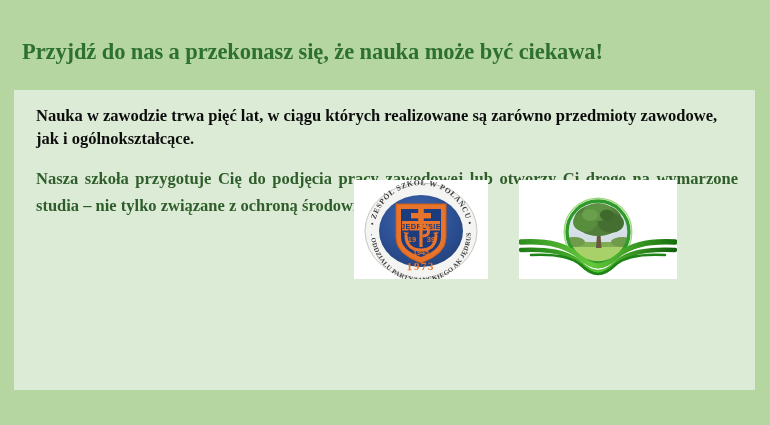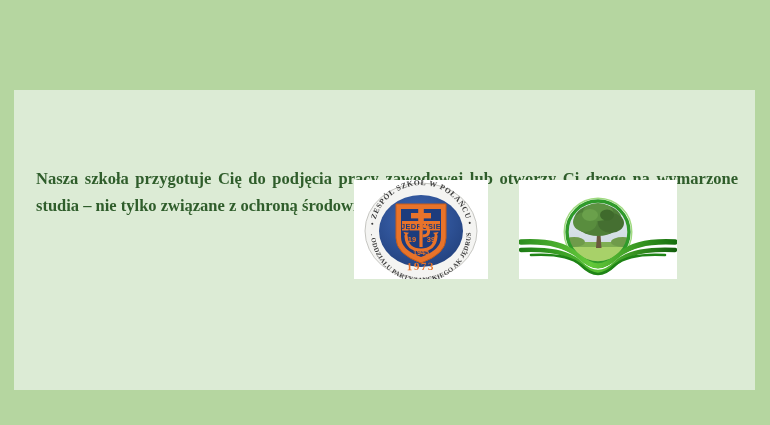--- a/index.html
+++ b/index.html
@@ -84,23 +84,25 @@
     display: block;
     width: 100%;
     height: 100%;
   }
 </style>
 </head>
 <body>
 
 <div class="slide">
 
+  <div class="slide-title">Przyjdź do nas a przekonasz się, że nauka może być ciekawa!</div>
 
   <div class="content-panel">
 
+    <div class="para para-1">Nauka w zawodzie trwa pięć lat, w ciągu których realizowane są zarówno przedmioty zawodowe, jak i ogólnokształcące.</div>
 
     <div class="para para-2">Nasza szkoła przygotuje Cię do podjęcia pracy zawodowej lub otworzy Ci drogę na wymarzone studia – nie tylko związane z ochroną środowiska.</div>
   </div>
 
   <div class="logo-card logo-card-emblem">
     <svg class="logo-svg" viewBox="0 0 134 99">
       <defs>
         <path id="ringTop" d="M 20 52 A 47 47 0 0 1 114 52"></path>
         <path id="ringBot" d="M 17 52 A 50 50 0 0 0 117 52"></path>
         <radialGradient id="discGrad" cx="45%" cy="35%" r="70%">

